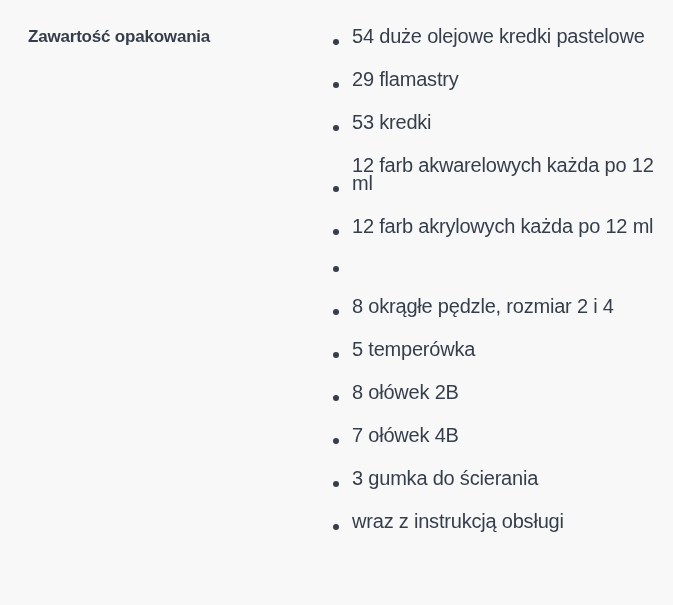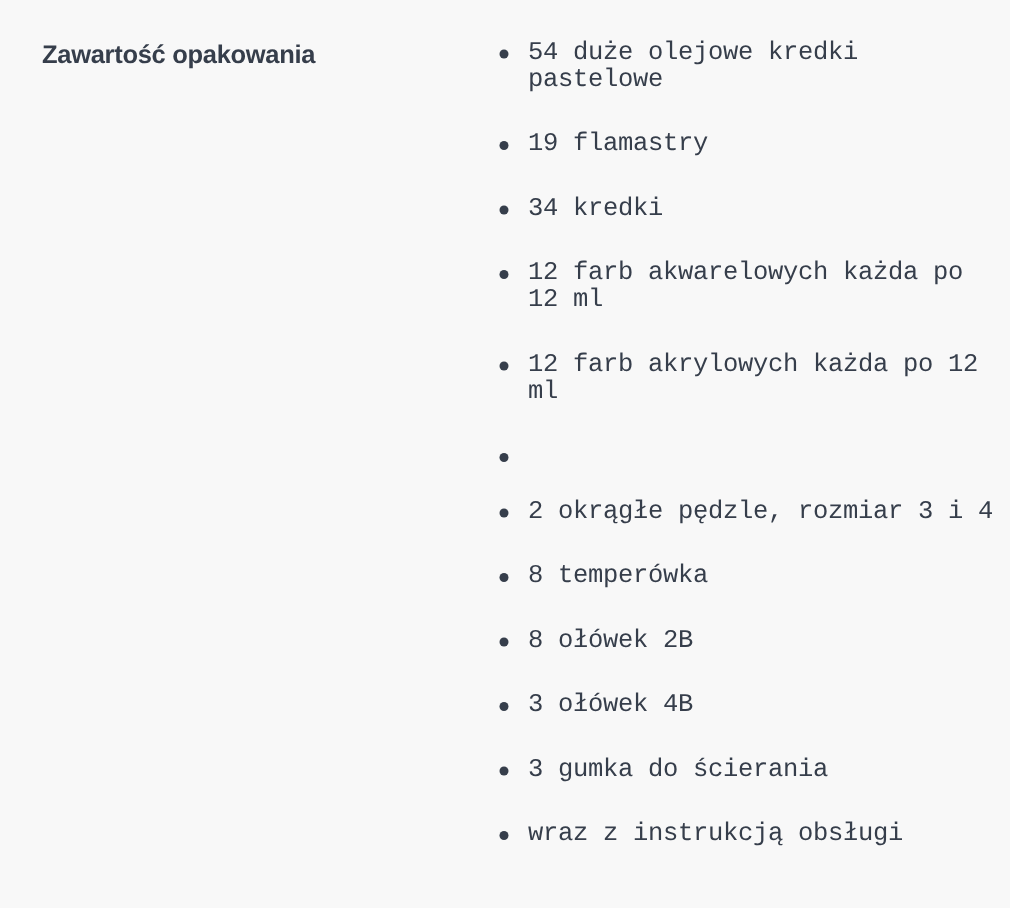--- a/index.html
+++ b/index.html
@@ -29,26 +29,25 @@
     letter-spacing: -0.2px;
   }
   .spec-list {
     list-style: none;
     margin: 0;
     padding: 0;
     flex: 1 1 auto;
   }
   .spec-list li {
     display: flex;
-    align-items: flex-start;
-    font-size: 17px;
+    align-items: flex-end;
+    font-size: 20px;
     line-height: 18px;
     margin-bottom: 25px;
     letter-spacing: -0.2px;
-    font-family: Liberation Mono, monospace;
   }
   .spec-list li:last-child {
     margin-bottom: 18px;
   }
   .bullet {
     flex: 0 0 auto;
     width: 6px;
     height: 6px;
     border-radius: 50%;
     background: #363e4b;
@@ -60,52 +59,52 @@
 
 <div class="spec-row">
   <div class="spec-label">Zawartość opakowania</div>
   <ul class="spec-list">
     <li>
       <span class="bullet"></span>
       <span>54 duże olejowe kredki pastelowe</span>
     </li>
     <li>
       <span class="bullet"></span>
-      <span>19 flamastry</span>
+      <span>29 flamastry</span>
     </li>
     <li>
       <span class="bullet"></span>
-      <span>34 kredki</span>
+      <span>53 kredki</span>
     </li>
     <li>
       <span class="bullet"></span>
       <span>12 farb akwarelowych każda po 12 ml</span>
     </li>
     <li>
       <span class="bullet"></span>
       <span>12 farb akrylowych każda po 12 ml</span>
     </li>
     <li>
       <span class="bullet"></span>
     </li>
     <li>
       <span class="bullet"></span>
-      <span>2 okrągłe pędzle, rozmiar 3 i 4</span>
+      <span>8 okrągłe pędzle, rozmiar 2 i 4</span>
     </li>
     <li>
       <span class="bullet"></span>
-      <span>8 temperówka</span>
+      <span>5 temperówka</span>
     </li>
     <li>
       <span class="bullet"></span>
       <span>8 ołówek 2B</span>
     </li>
     <li>
       <span class="bullet"></span>
-      <span>3 ołówek 4B</span>
+      <span>7 ołówek 4B</span>
     </li>
     <li>
       <span class="bullet"></span>
       <span>3 gumka do ścierania</span>
     </li>
     <li>
       <span class="bullet"></span>
       <span>wraz z instrukcją obsługi</span>
     </li>
   </ul>

